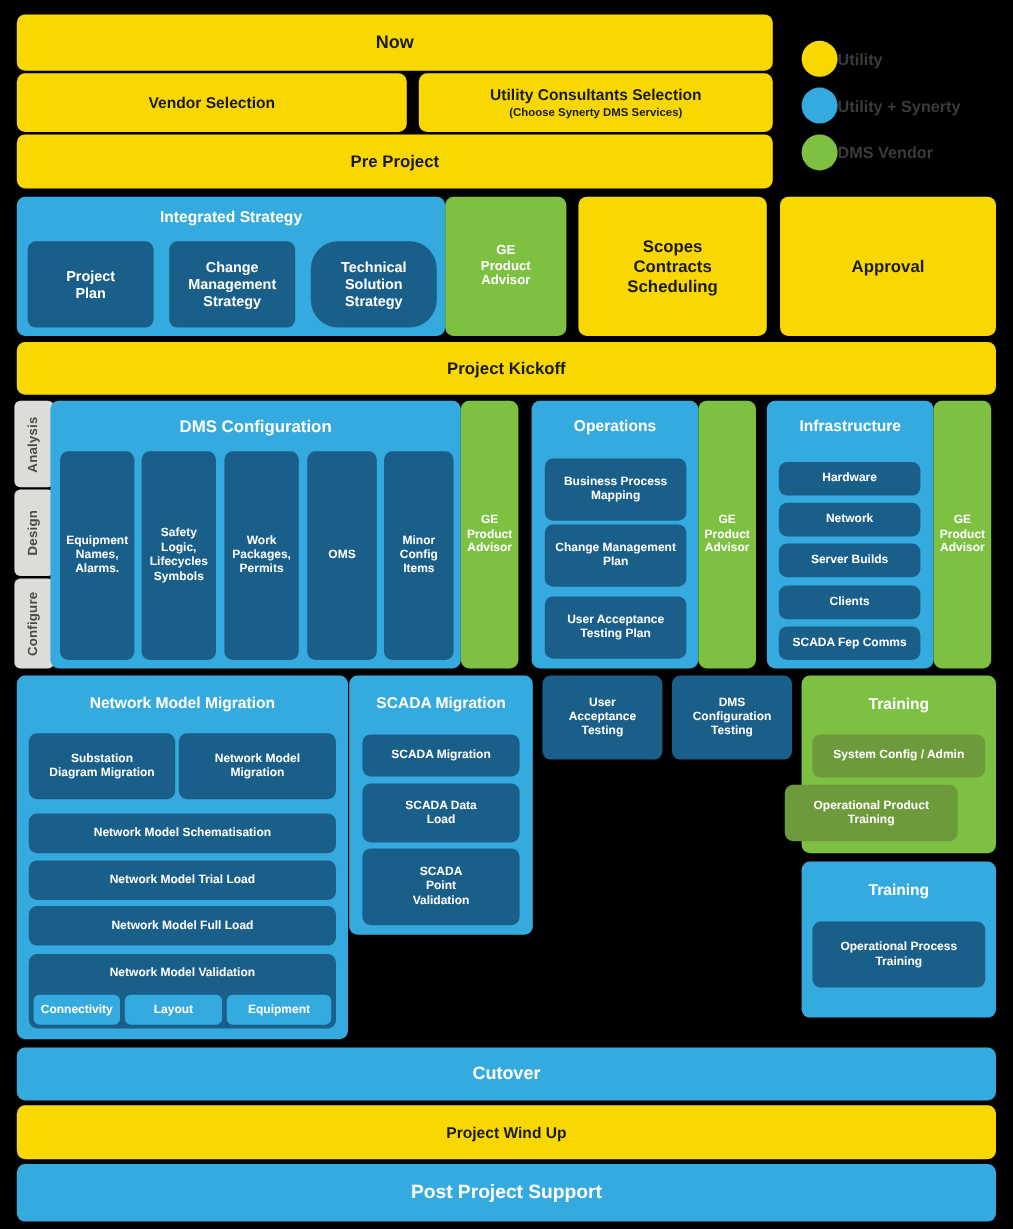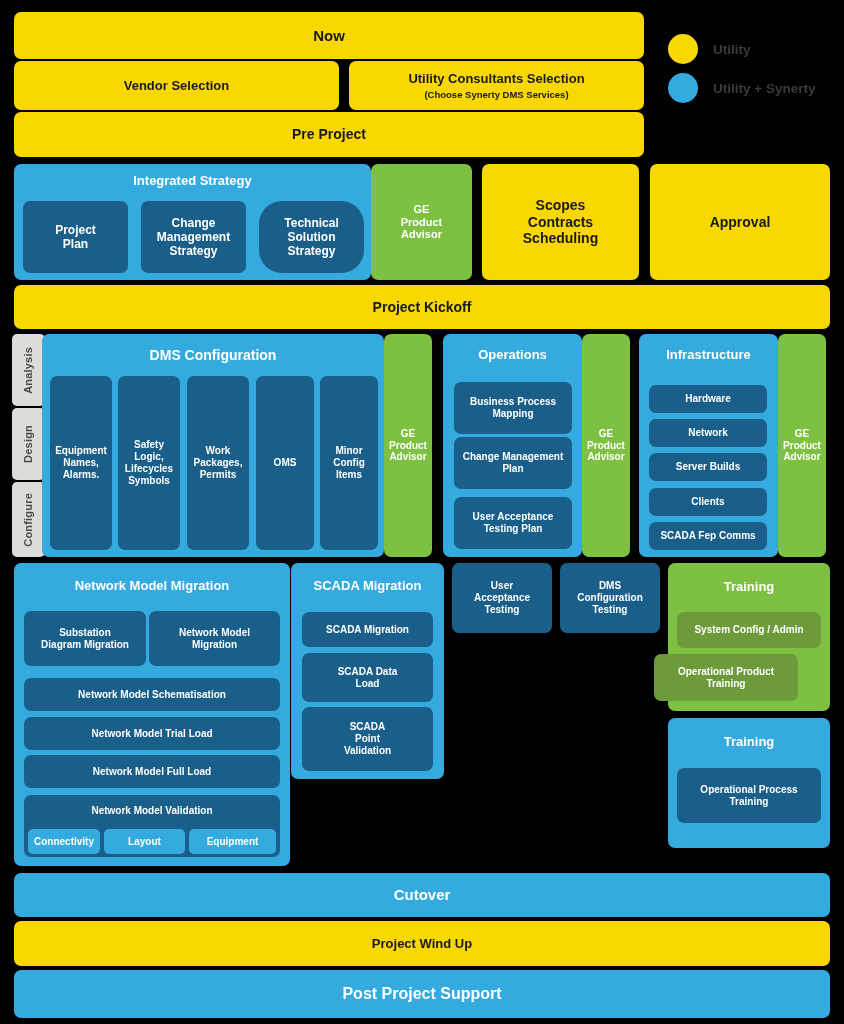--- a/index.html
+++ b/index.html
@@ -48,21 +48,21 @@
   .legend-row{position:absolute;display:flex;align-items:center;}
   .legend-dot{
     width:30px;height:30px;border-radius:50%;
     position:relative;flex:0 0 auto;
   }
   .legend-dot .shadowdot{
     position:absolute;left:6px;top:1px;width:30px;height:30px;
     border-radius:50%;opacity:.55;z-index:-1;
   }
   .legend-label{
-    margin-left:15px;font-weight:bold;font-size:13.5px;
+    font-weight:bold;font-size:13.5px;
     color:#3b3b3b;white-space:nowrap;
   }
   .fs10{font-size:10px;}
   .fs11{font-size:11px;}
   .fs12{font-size:12px;}
   .fs13{font-size:13px;}
   .fs14{font-size:14px;}
   .fs15{font-size:15px;}
   .fs16{font-size:16px;}
   .sub{font-size:9.5px;font-weight:bold;margin-top:2px;}
@@ -78,20 +78,26 @@
         <div class="shadowdot" style="background:#C9AE00;"></div>
       </div>
       <div class="legend-label">Utility</div>
     </div>
     <div class="legend-row" style="left:0;top:39px;">
       <div class="legend-dot" style="background:#35AADE;">
         <div class="shadowdot" style="background:#1E7FA8;"></div>
       </div>
       <div class="legend-label">Utility + Synerty</div>
     </div>
+    <div class="legend-row" style="left:0;top:78px;">
+      <div class="legend-dot" style="background:#7EC142;">
+        <div class="shadowdot" style="background:#5E9130;"></div>
+      </div>
+      <div class="legend-label">DMS Vendor</div>
+    </div>
   </div>
 
   <div class="box yellow fs15" style="left:14px;top:12px;width:630px;height:47px;">
     <span>Now</span>
   </div>
 
   <div class="box yellow fs13" style="left:14px;top:61px;width:325px;height:49px;">
     <span>Vendor Selection</span>
   </div>
 

